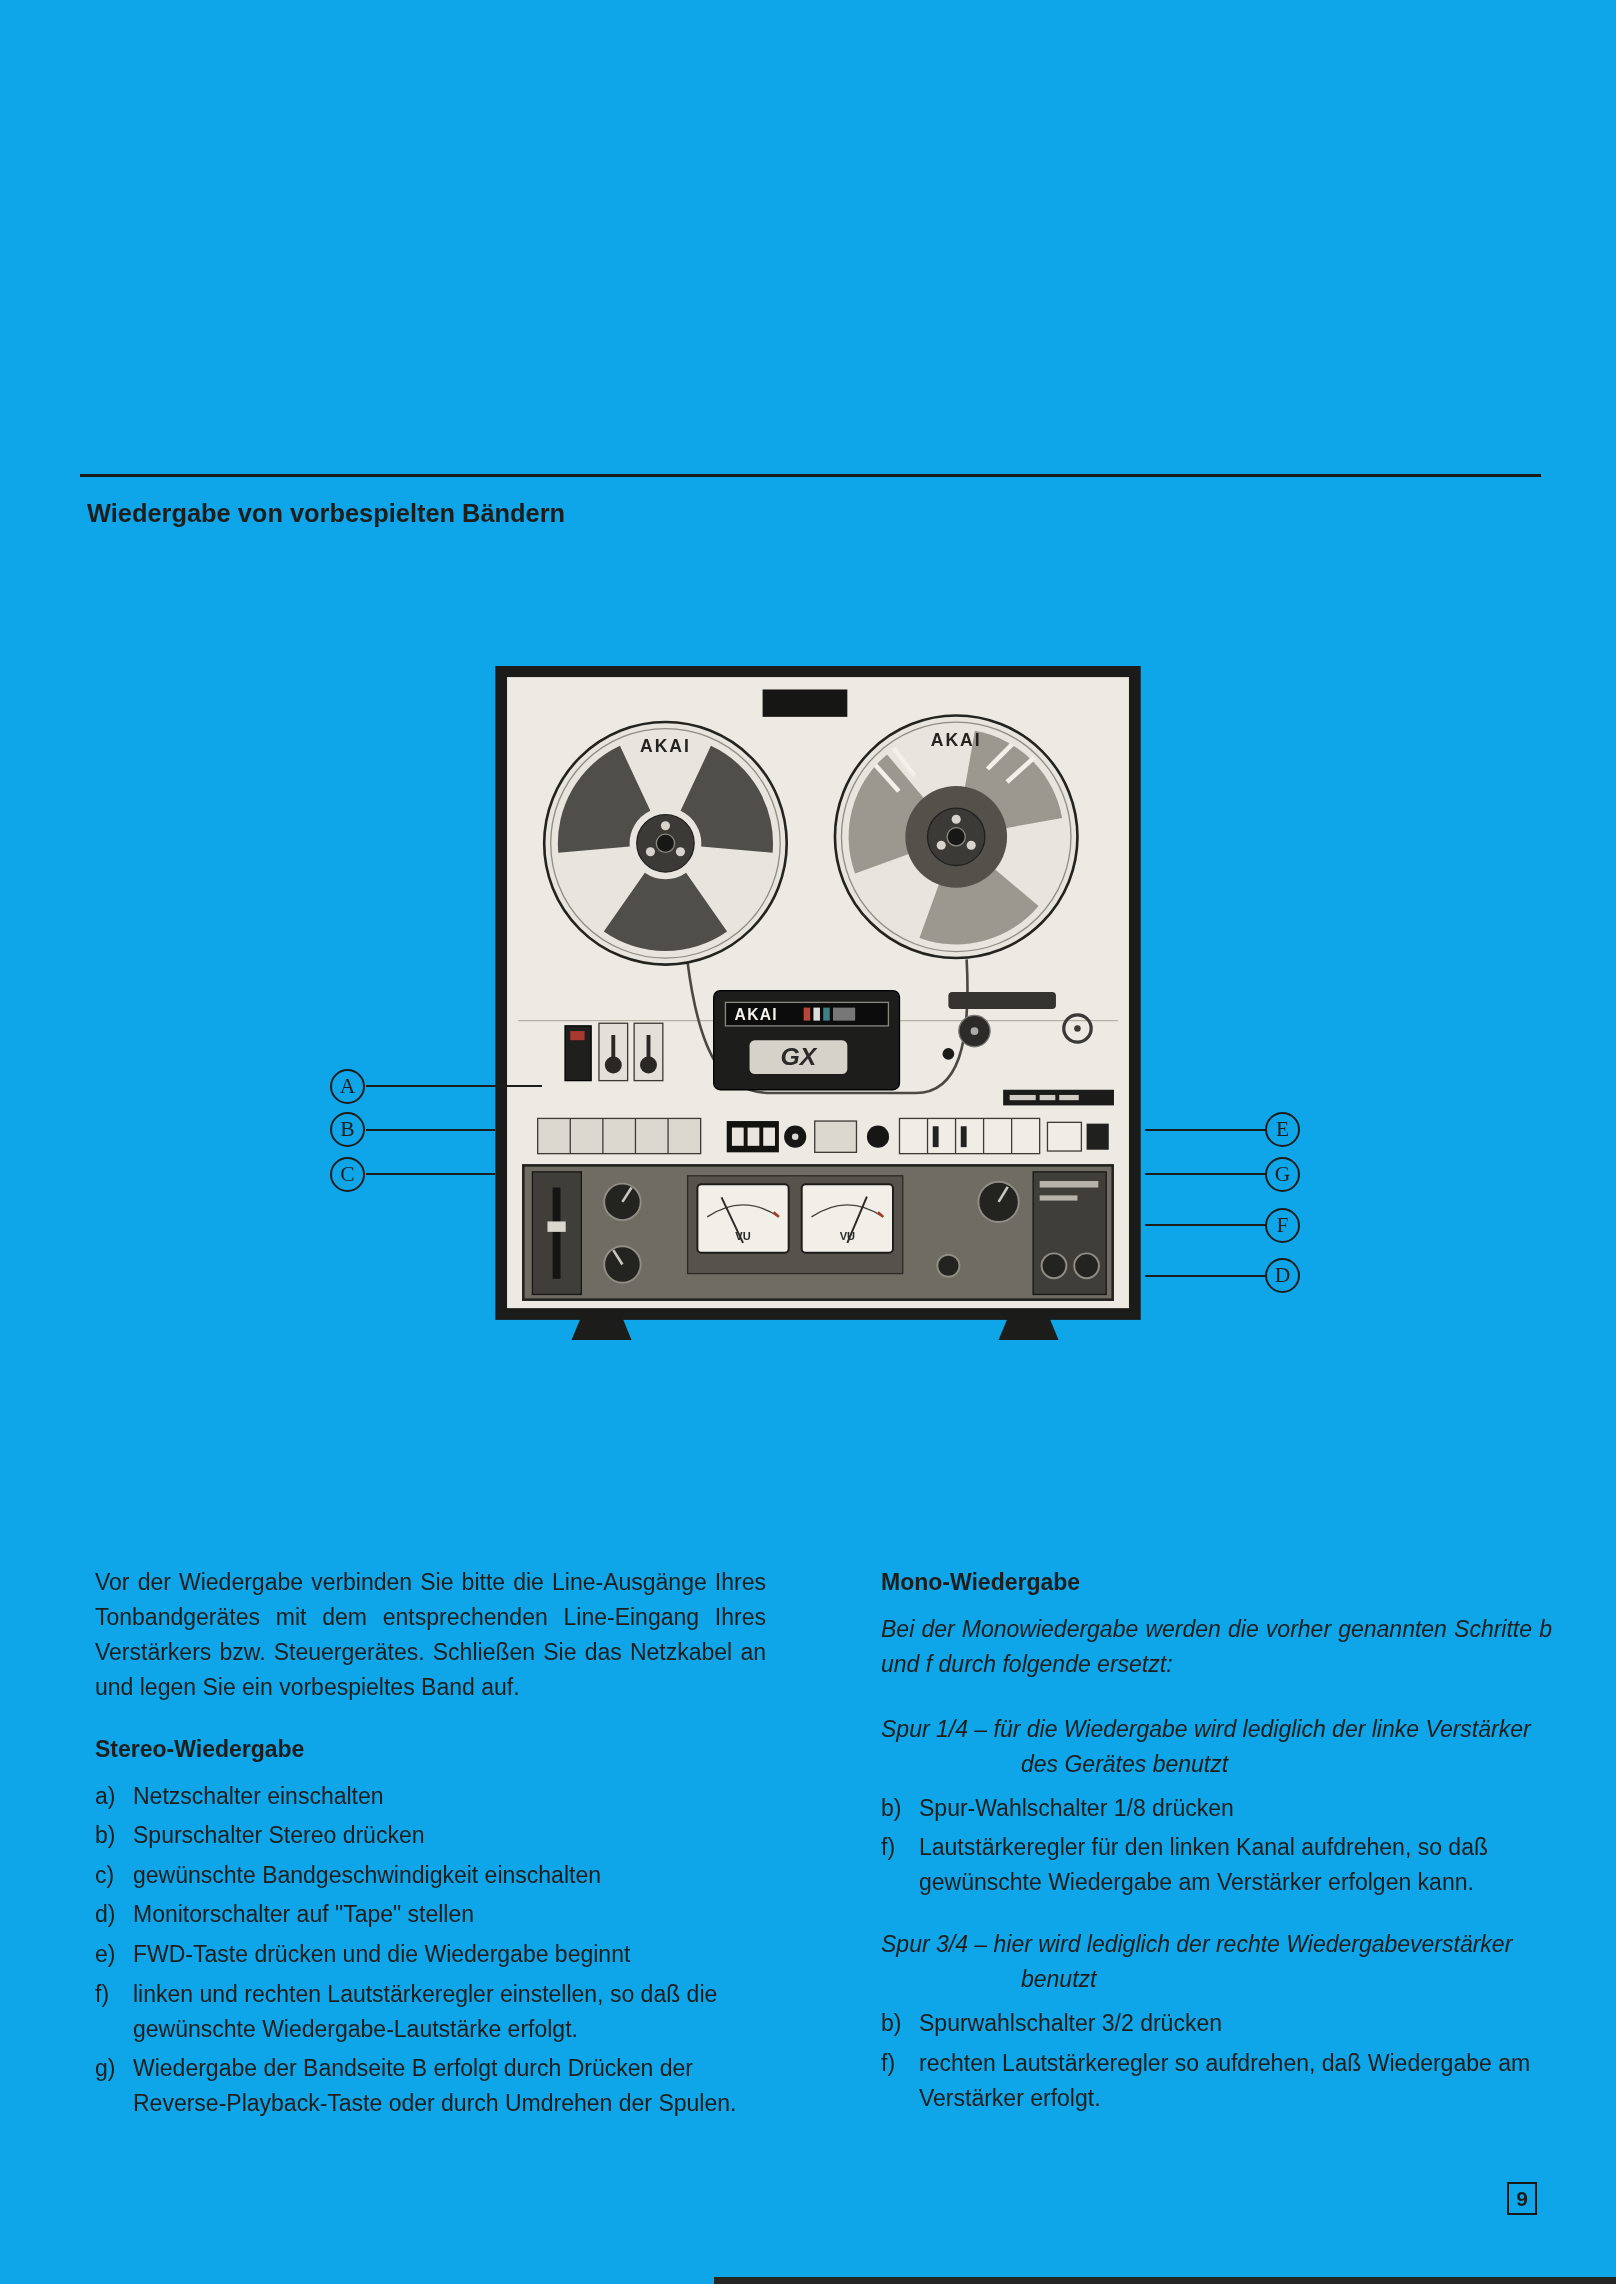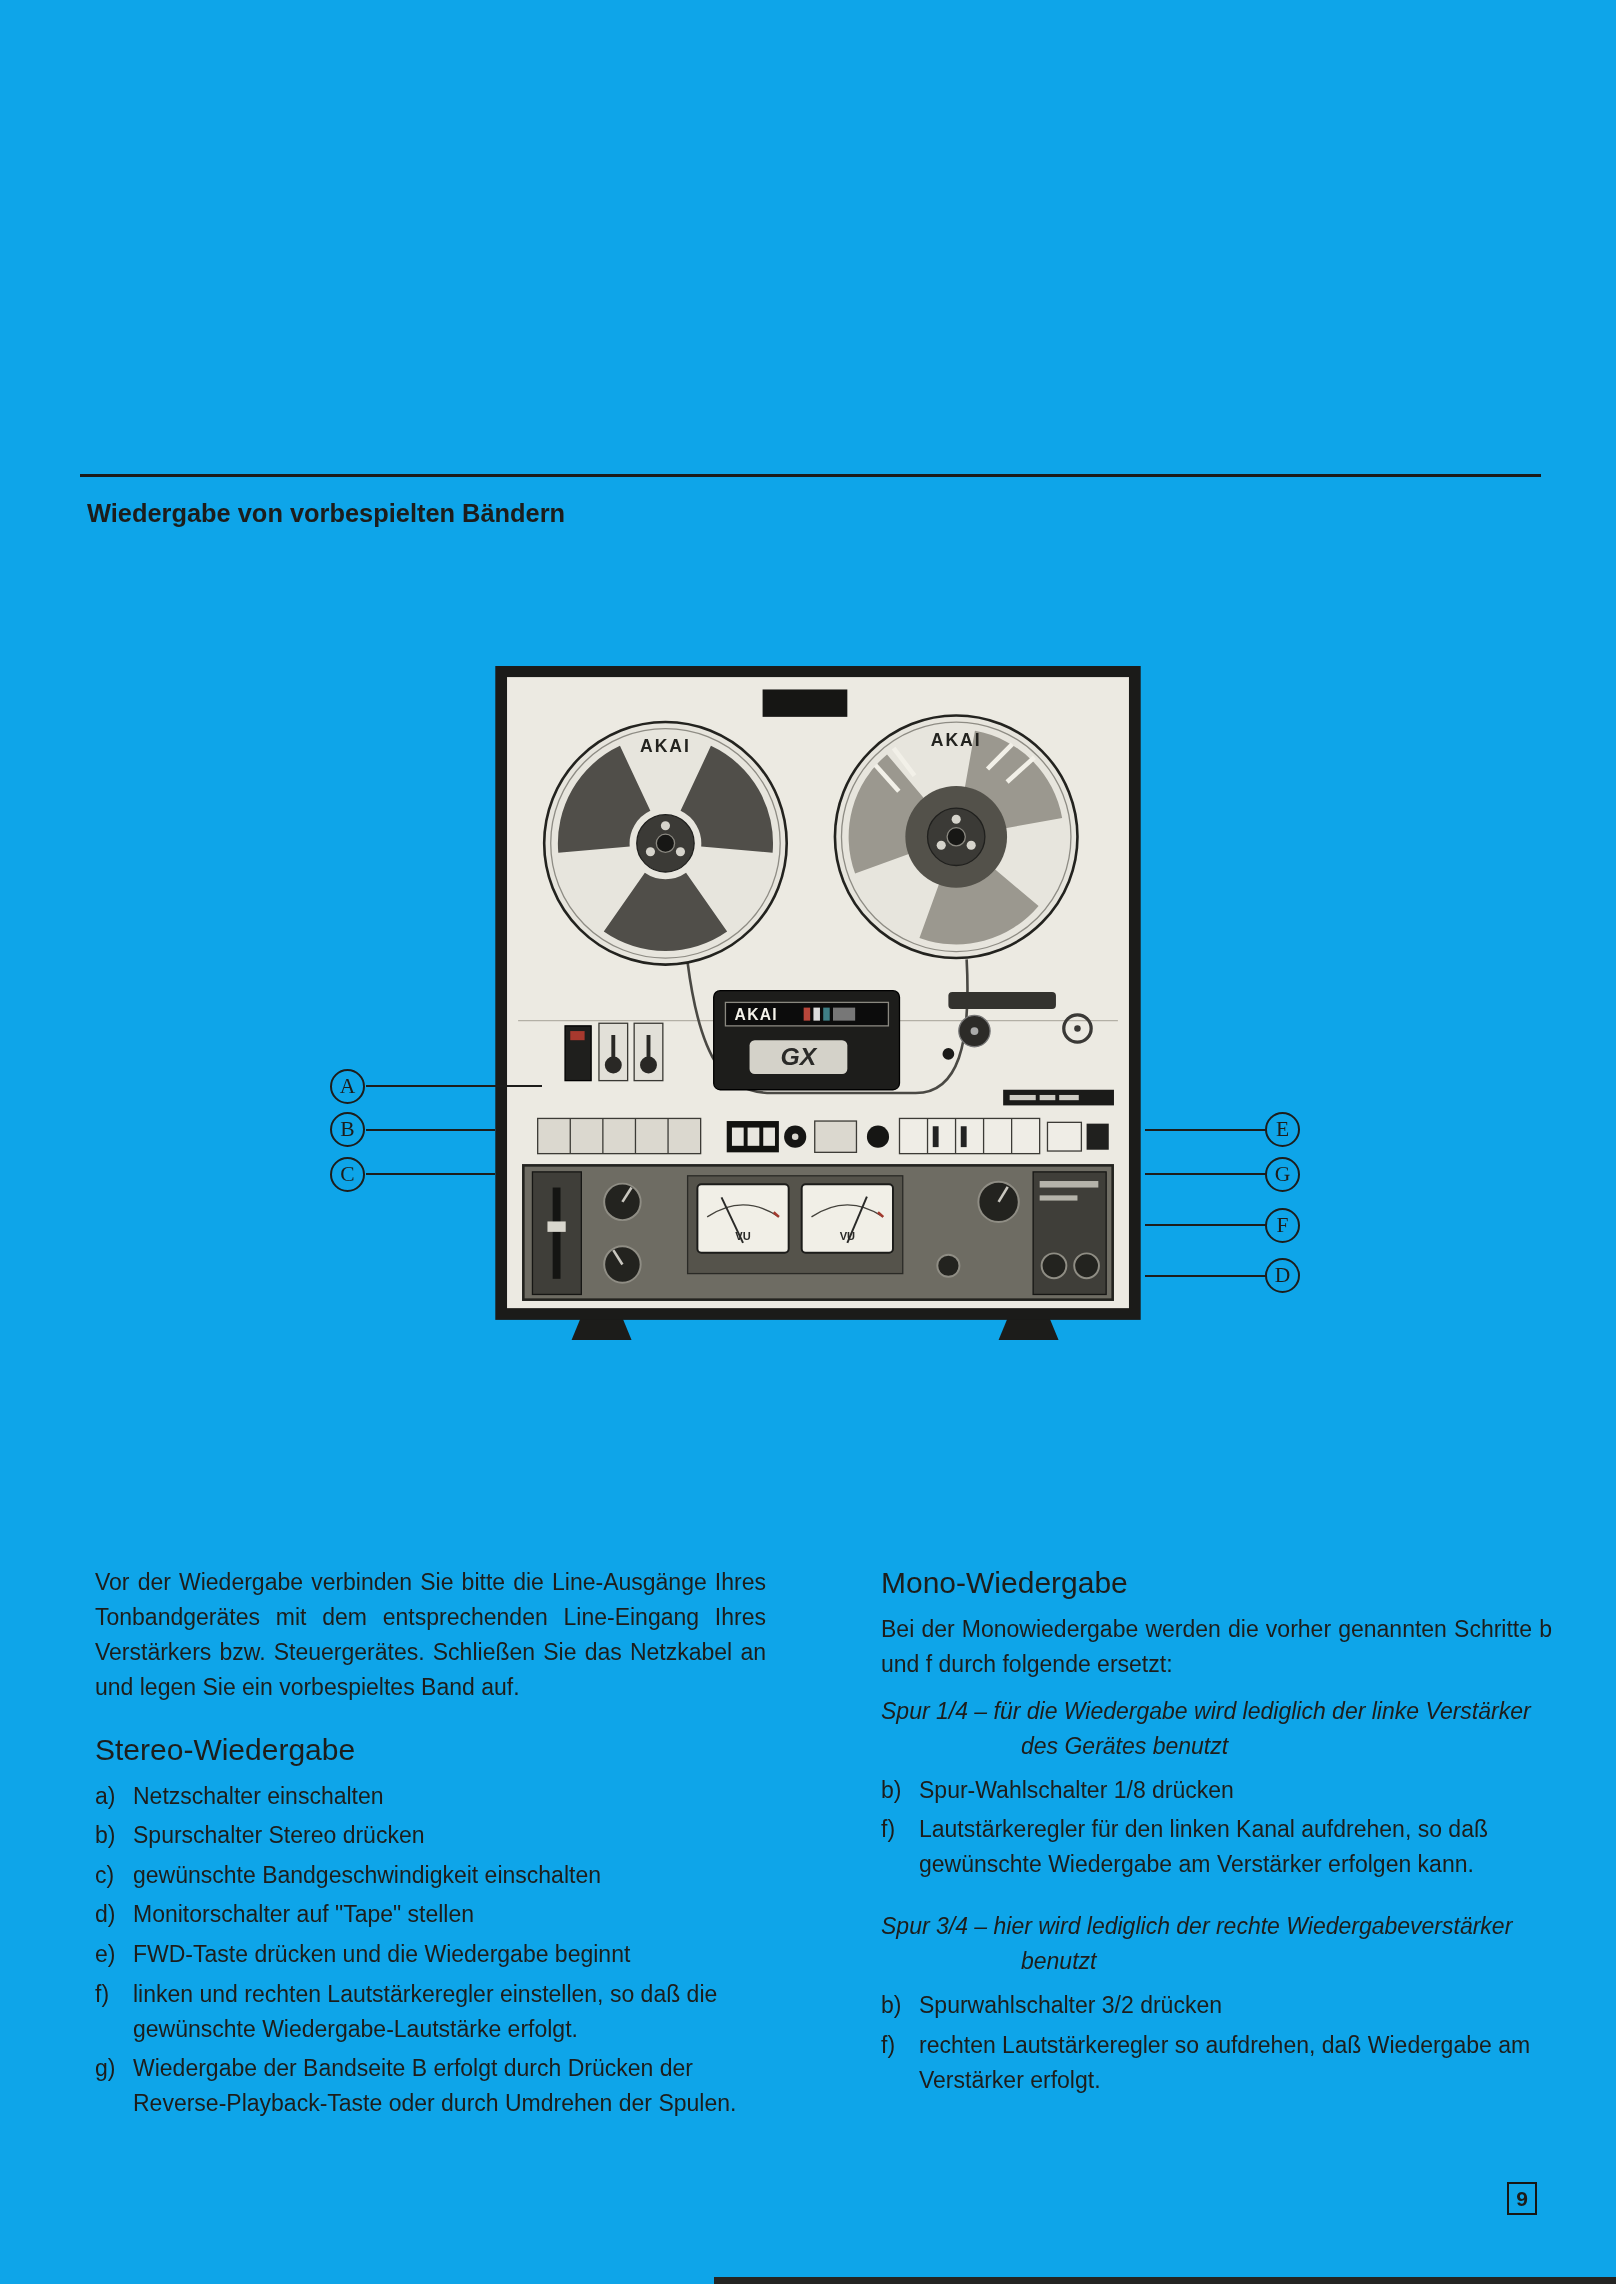--- a/index.html
+++ b/index.html
@@ -18,23 +18,23 @@
   .callout {
     position:absolute; width:35px; height:35px; border:2px solid #1d1d1b; border-radius:50%;
     display:flex; align-items:center; justify-content:center;
     font-family:"Liberation Serif", serif; font-size:21.5px; color:#1d1d1b; background:transparent;
   }
   .callout-line { position:absolute; height:2px; background:#1d1d1b; }
 
   .col { position:absolute; width:671px; font-size:23px; line-height:35px; }
   .col-left  { left:95px;  top:1565px; }
   .col-right { left:881px; top:1565px; }
-  .col h2 { font-size:30px; font-weight:normal; margin:0 0 11.7px 0; }
+  .col h2 { font-size:23px; font-weight:bold; margin:0 0 11.7px 0; }
   .intro { text-align:justify; margin-bottom:27px; }
-  .col-right .intro { margin-bottom:12px; }
+  .col-right .intro { margin-bottom:30px;font-style:italic; }
   .item { display:flex; margin-bottom:4.6px; }
   .item .key { flex:0 0 38px; }
   .item .txt { flex:1; }
   .lead { font-style:italic; padding-left:140px; text-indent:-140px; margin-bottom:9px; }
   .section + .section { margin-top:27px; }
 
   .page-num {
     position:absolute; left:1507px; top:2182px; width:30px; height:33px;
     border:2.6px solid #17171; border:2.6px solid #171715; display:flex; align-items:center; justify-content:center;
     font-size:21px; font-weight:bold;

